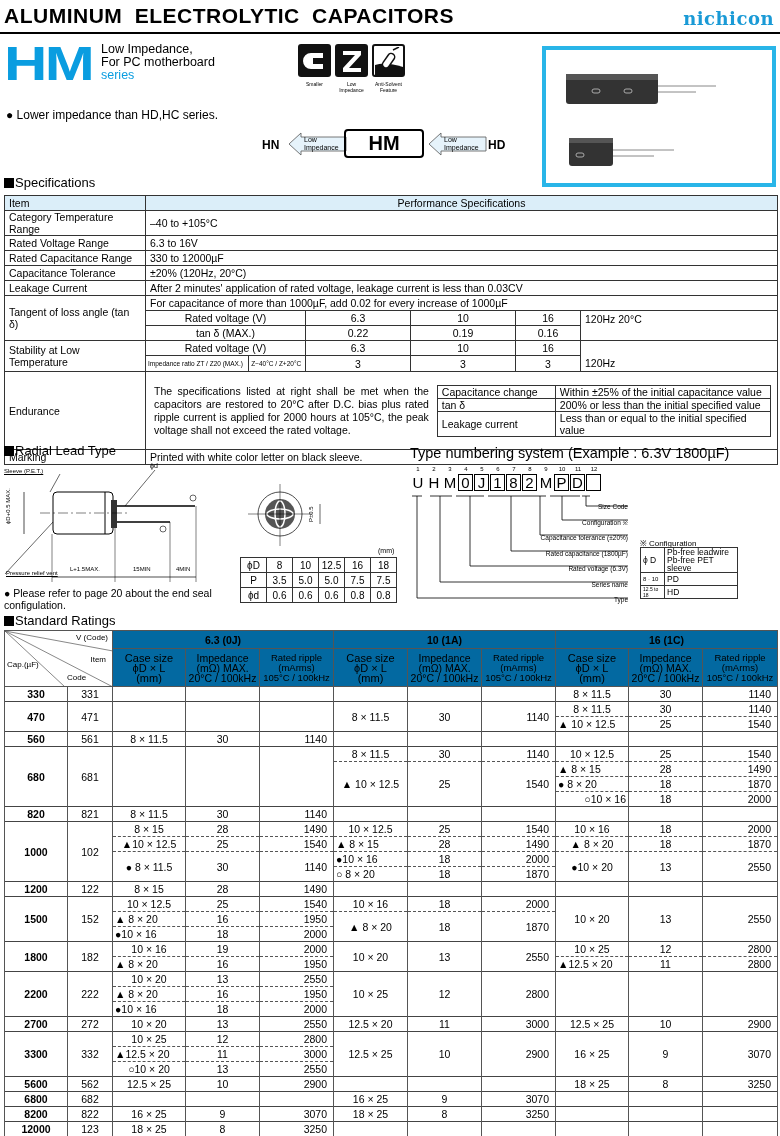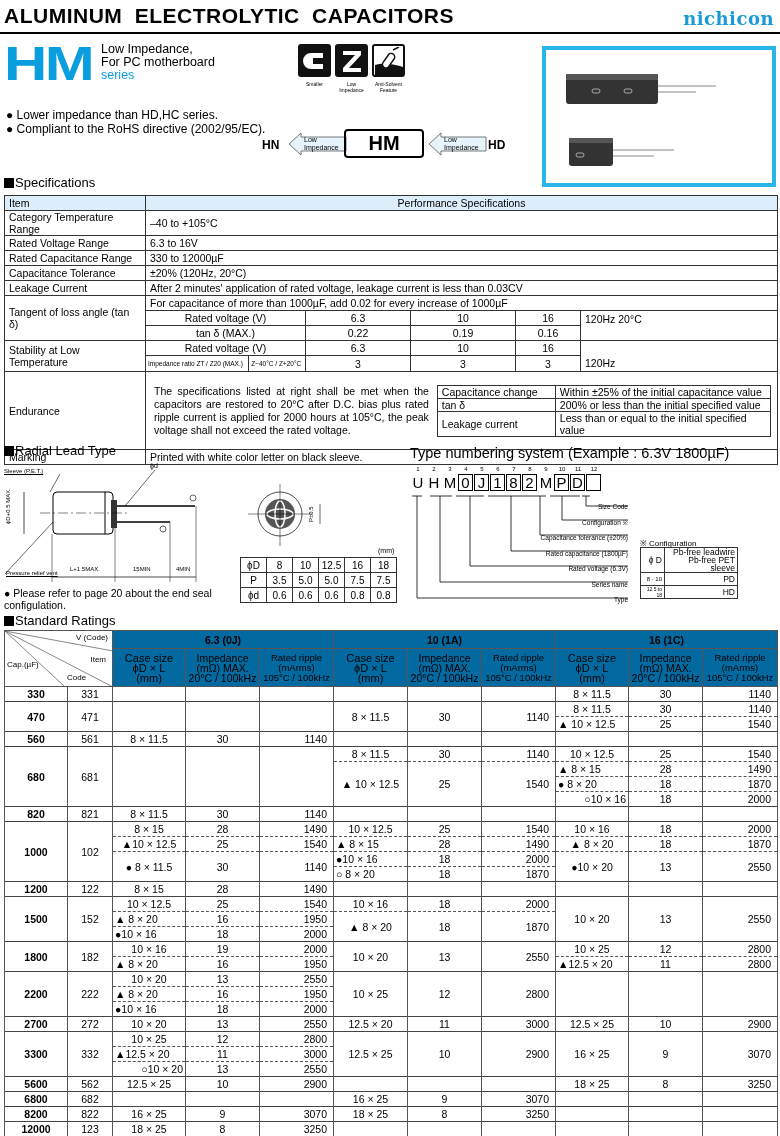--- a/index.html
+++ b/index.html
@@ -37,21 +37,21 @@
 .dimtab{left:240px;top:557px;font-size:10px}
 .dimtab td{border:1px solid #333;width:26px;height:15px;text-align:center}
 .std{left:4px;top:630px;width:774px;font-size:10.5px}
 .std td{border-left:1px solid #555;border-right:1px solid #555;text-align:center;height:15px;padding:0 2px;white-space:nowrap}
 .std thead td{background:#0369a1;border:1px solid #555;line-height:10px}
 .std .cap{font-weight:bold}
 .std tr.grp td{border-top:1.5px solid #444}
 .std tr.sub td.d{border-top:1px dashed #555}
 .std td.r{text-align:right;padding-right:6px}
 .typebox{display:inline-block;border:1px solid #000;width:15px;height:17px;text-align:center;line-height:16px;margin-right:1px}
-.cfg td{border:1px solid #333;font-size:8.5px;text-align:right;height:13px;padding:0 2px}
+.cfg td{border:1px solid #333;font-size:8.5px;text-align:left;height:13px;padding:0 2px}
 </style>
 </head>
 <body>
 
 <div class="abs title">ALUMINUM ELECTROLYTIC CAPACITORS</div>
 <div class="abs brand">nichicon</div>
 <div class="abs topline"></div>
 
 <div class="abs hm-logo">HM</div>
 <div class="abs hm-sub">
@@ -81,21 +81,20 @@
   </div>
 </div>
 <div class="abs iclabels">
   <div>Smaller</div>
   <div>Low Impedance</div>
   <div>Anti-Solvent Feature</div>
 </div>
 
 <div class="abs bullets">
   <div>● <span>Lower impedance than HD,HC series.</span></div>
-  <div>● <span>Compliant to the RoHS directive (2002/95/EC).</span></div>
 </div>
 
 <div class="abs flow">
   <div class="hn">HN</div>
   <div class="arrow" style="left:26px">
     <svg width="60" height="24" viewBox="0 0 60 24">
         <path d="M1 12 L13 1 V5 H58 V19 H13 V23 Z" fill="#e6f3fb" stroke="#555" stroke-width="0.8"></path>
       </svg>
     <span>Low Impedance</span>
   </div>
@@ -703,21 +702,21 @@
         <td rowspan="3">16 × 25</td>
         <td rowspan="3">9</td>
         <td rowspan="3" class="r">3070</td>
       </tr>
       <tr class="sub">
         <td class="d" style="text-align: left;">▲12.5 × 20</td>
         <td class="d">11</td>
         <td class="d r">3000</td>
       </tr>
       <tr class="sub">
-        <td class="d" style="text-align: right;">○10 × 20</td>
+        <td class="d" style="text-align: center;">○10 × 20</td>
         <td class="d">13</td>
         <td class="d r">2550</td>
       </tr>
       <tr class="grp">
         <td class="cap" rowspan="1">5600</td>
         <td rowspan="1">562</td>
         <td style="text-align: center;">12.5 × 25</td>
         <td>10</td>
         <td class="r">2900</td>
         <td rowspan="1"></td>

